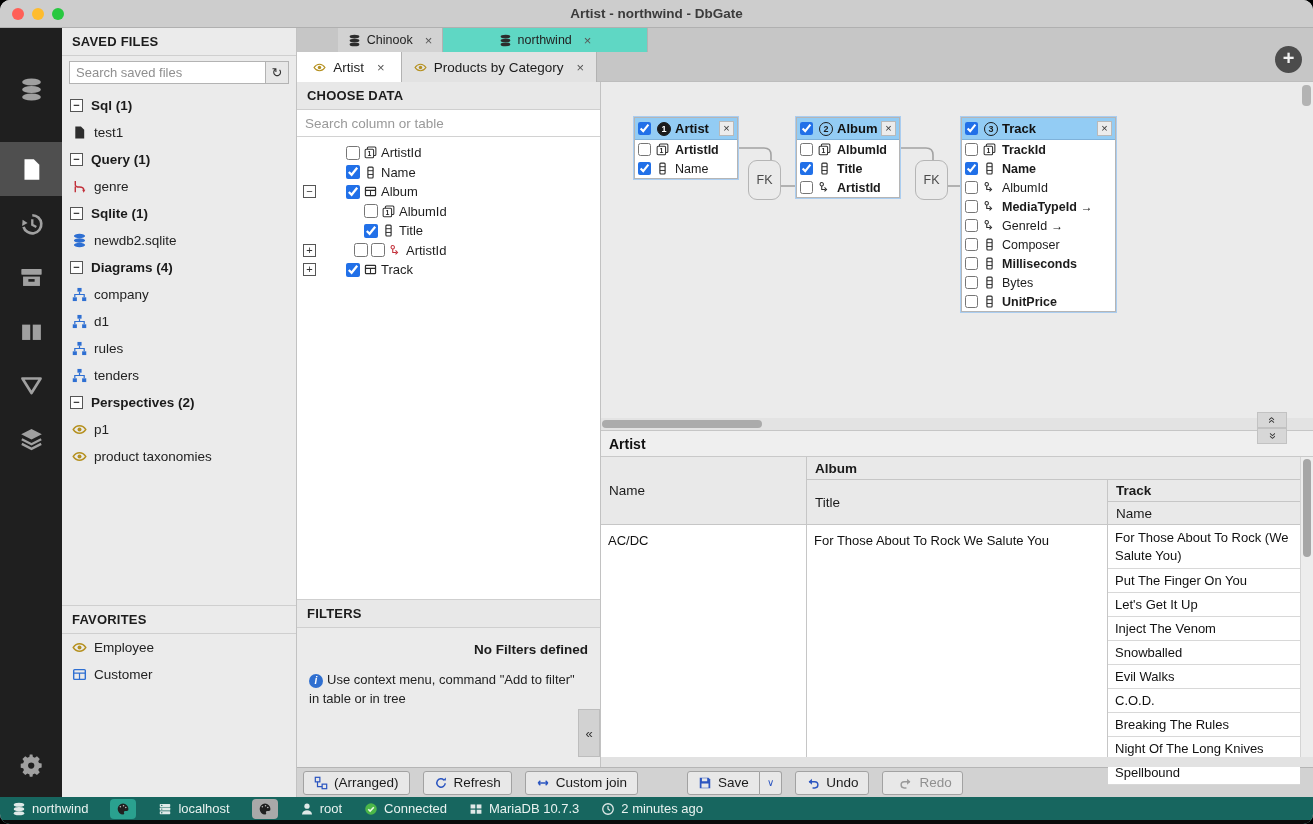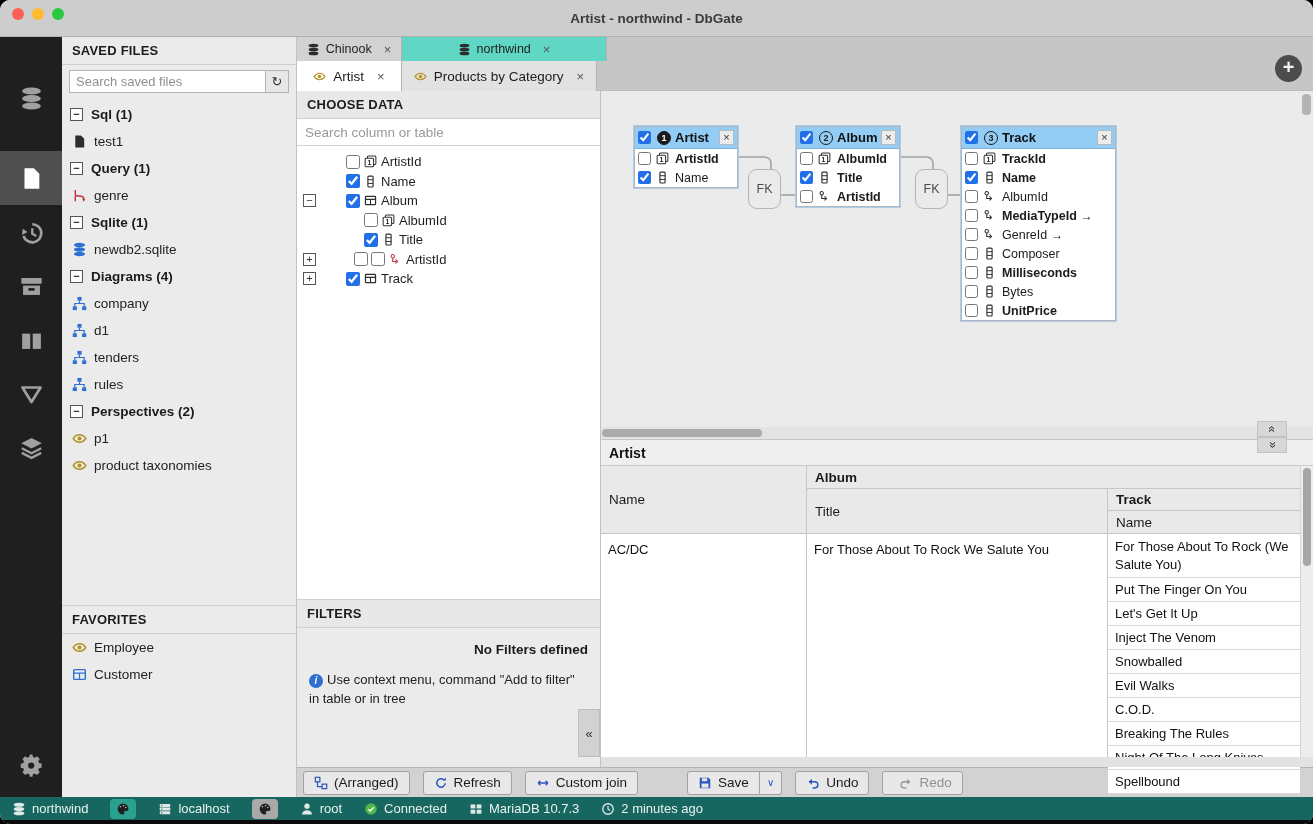--- a/index.html
+++ b/index.html
@@ -1,21 +1,21 @@
 <!DOCTYPE html>
 <html><head>
 <meta charset="utf-8">
 <style>
   * { box-sizing: border-box; margin: 0; padding: 0; }
   html,body { background:#000; }
   body { width:1313px; height:824px; font-family:"Liberation Sans",sans-serif; overflow:hidden; }
   .window { width:1313px; height:824px; border-radius:10px; overflow:hidden; display:flex; flex-direction:column; background:#ebebeb; }
 
   
-  .titlebar { height:37px; background:#cdcdcd; border-bottom:1px solid #b0b0b0; position:relative; display:flex; align-items:center; justify-content:center; flex:none; }
+  .titlebar { height:28px; background:#cdcdcd; border-bottom:1px solid #b0b0b0; position:relative; display:flex; align-items:center; justify-content:center; flex:none; }
   .traffic { position:absolute; left:12px; top:8px; display:flex; gap:8px; }
   .tl { width:12px; height:12px; border-radius:50%; }
   .tl.red{ background:#ff5f57; } .tl.yellow{ background:#febc2e; } .tl.green{ background:#28c840; }
   .wtitle { font-size:13.5px; color:#3b3b3b; font-weight:bold; }
 
   
   .app { flex:1; display:flex; min-height:0; }
   .rail { width:62px; background:#1f1f1f; flex:none; position:relative; padding-top:34px; }
   .rail-item { width:62px; height:54px; display:flex; align-items:center; justify-content:center; color:#a0a0a0; cursor:pointer; }
   .rail-item.sp { margin-bottom:26px; }
@@ -38,21 +38,21 @@
   .sv-item { height:27px; display:flex; align-items:center; padding-left:10px; font-size:13.5px; color:#222; cursor:pointer; }
   .sv-ic { width:15px; height:15px; margin-right:7px; }
   .box-exp { width:13px; height:13px; border:1px solid #555; background:#fdfdfd; color:#333; font-size:11px; line-height:11px; text-align:center; margin-right:8px; flex:none; }
   .box-exp.ph { visibility:hidden; }
   .favorites { flex:none; height:192px; border-top:1px solid #cfcfcf; }
   .ic-dark { color:#2d2d2d; } .ic-red { color:#c2303a; } .ic-blue { color:#2e6fd2; } .ic-gold { color:#b5901f; }
 
   
   .right-wrap { flex:1; display:flex; flex-direction:column; min-width:0; }
   .tabs-area { height:54px; flex:none; background:#c6c6c6; position:relative; border-bottom:1px solid #bdbdbd; }
-  .tabrow1 { height:24px; display:flex; }
+  .tabrow1 { height:24px; display:flex;padding-left:41px; }
   .tabrow2 { height:30px; display:flex; }
   .dbtab { height:24px; display:flex; align-items:center; justify-content:center; gap:6px; font-size:12.5px; color:#222; border-right:1px solid #b2b2b2; background:#d2d2d2; cursor:pointer; padding:0 6px; }
   .dbtab.active { background:#5fd7c4; }
   .dbtab .close, .ftab .close { color:#555; font-size:13px; margin-left:6px; cursor:pointer; }
   .ftab { height:30px; display:flex; align-items:center; justify-content:center; gap:7px; font-size:13.5px; color:#1c1c1c; border-right:1px solid #b2b2b2; background:#e2e2e2; cursor:pointer; padding:0 8px; }
   .ftab.active { background:#ffffff; }
   .tab-ic { width:13px; height:13px; }
   .add-tab { position:absolute; top:18px; right:11px; width:27px; height:27px; border-radius:50%; background:#4c4c4c; color:#f2f2f2; font-size:20px; line-height:25px; text-align:center; font-weight:bold; cursor:pointer; }
 
   .content-row { flex:1; display:flex; min-height:0; }
@@ -307,32 +307,32 @@
           </div>
           <div class="sv-item">
             <span class="icon sv-ic ic-blue">
               <svg viewBox="0 0 16 16">
                 <path d="M8 5v3M8 8H3v3M8 8h5v3" fill="none" stroke="currentColor" stroke-width="1.3"></path>
                 <rect x="5.8" y="1" width="4.4" height="4" fill="currentColor"></rect>
                 <rect x="0.8" y="11" width="4.4" height="4" fill="currentColor"></rect>
                 <rect x="10.8" y="11" width="4.4" height="4" fill="currentColor"></rect>
               </svg>
             </span>
-            <span class="sv-label">tenders</span>
+            <span class="sv-label">rules</span>
           </div>
           <div class="sv-item">
             <span class="icon sv-ic ic-blue">
               <svg viewBox="0 0 16 16">
                 <path d="M8 5v3M8 8H3v3M8 8h5v3" fill="none" stroke="currentColor" stroke-width="1.3"></path>
                 <rect x="5.8" y="1" width="4.4" height="4" fill="currentColor"></rect>
                 <rect x="0.8" y="11" width="4.4" height="4" fill="currentColor"></rect>
                 <rect x="10.8" y="11" width="4.4" height="4" fill="currentColor"></rect>
               </svg>
             </span>
-            <span class="sv-label">rules</span>
+            <span class="sv-label">tenders</span>
           </div>
           <div class="sv-group">
             <span class="box-exp">−</span>
             <span class="sv-group-label">Perspectives (2)</span>
           </div>
           <div class="sv-item">
             <span class="icon sv-ic ic-gold">
               <svg viewBox="0 0 16 16">
                 <path d="M1.3 8s2.6-4 6.7-4 6.7 4 6.7 4-2.6 4-6.7 4S1.3 8 1.3 8z" fill="none" stroke="currentColor" stroke-width="1.5"></path>
                 <circle cx="8" cy="8" r="2.1" fill="currentColor"></circle>

